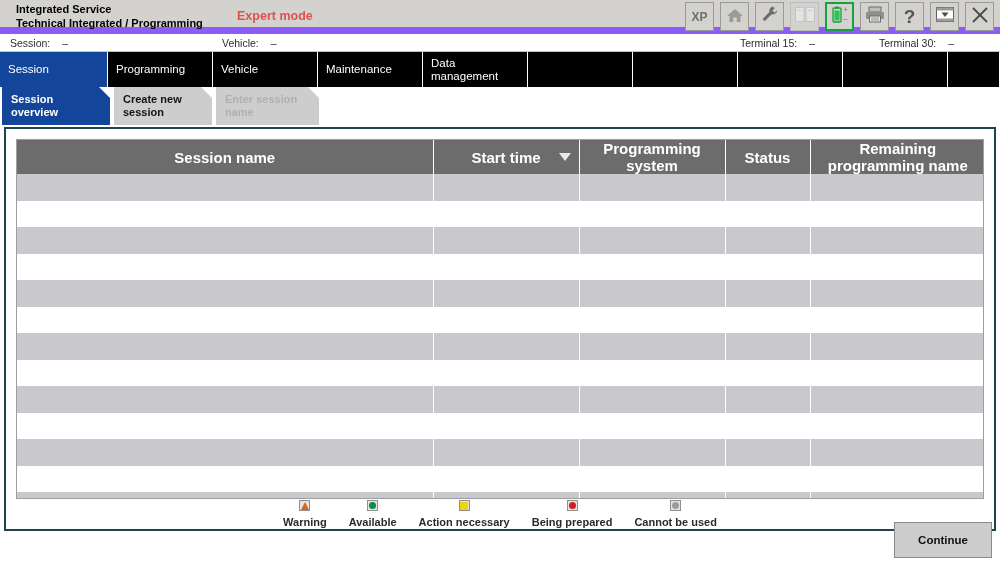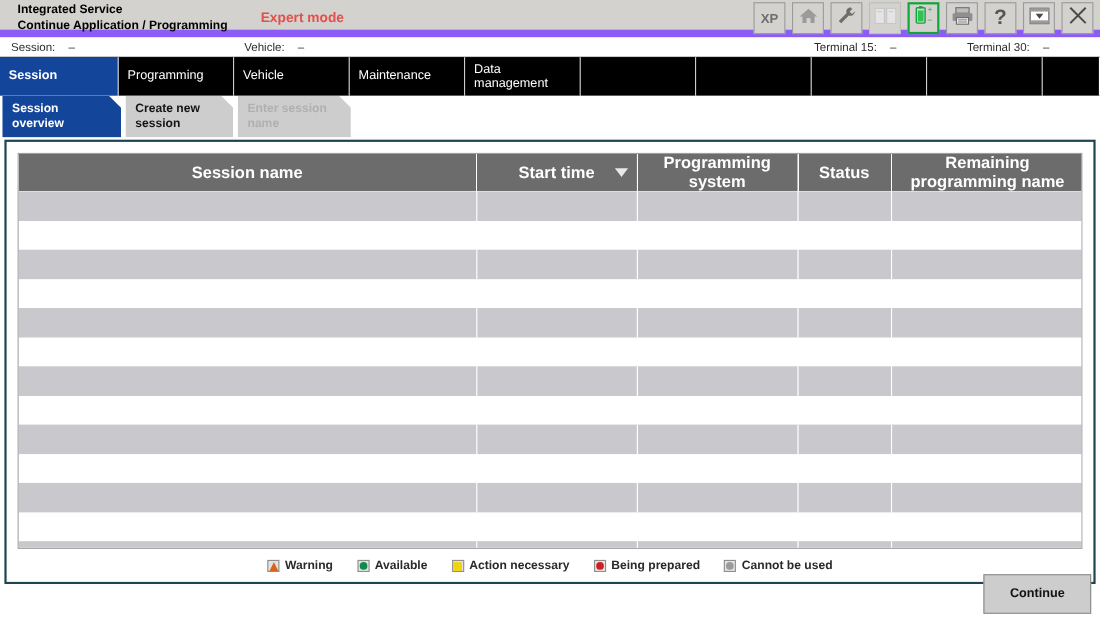--- a/index.html
+++ b/index.html
@@ -157,21 +157,21 @@
   }
 
   
   .legend {
     position: absolute; left: 10px; top: 375px;
     width: 968px; height: 20px;
     display: flex; align-items: center; justify-content: center;
     gap: 22px;
     font-size: 11px; font-weight: bold; color: #2a2a2a;
   }
-  .leg { display: flex; align-items: flex-end; gap: 5px; }
+  .leg { display: flex; align-items: center; gap: 5px; flex-direction: column; }
   .swatch {
     width: 11px; height: 11px;
     border: 1px solid #8e8e8e;
     background: #e3e3e3;
     display: flex; align-items: center; justify-content: center;
   }
   .dot { width: 7px; height: 7px; border-radius: 50%; }
   .sq  { width: 8px; height: 8px; }
   .tri {
     width: 0; height: 0;
@@ -197,21 +197,21 @@
   }
 </style>
 </head>
 <body>
 
 <div id="app">
 
   <div class="titlebar">
     <div class="title-block">
       <div>Integrated Service</div>
-      <div>Continue Application / Programming</div>
+      <div>Technical Integrated / Programming</div>
     </div>
     <div class="expert-mode">Expert mode</div>
 
     <div class="toolbar">
 
       <div class="tbtn">
         <span class="lbl-xp">XP</span>
       </div>
 
       <div class="tbtn">
@@ -303,21 +303,21 @@
     <div class="f if-t15">
       <b>Terminal 15:</b><span class="if-val">–</span>
     </div>
     <div class="f if-t30">
       <b>Terminal 30:</b><span class="if-val">–</span>
     </div>
   </div>
 
   <div class="mainnav" id="mainnav">
       <div class="mtab active" style="width: 108px;">
-        <span style="white-space: pre-line; font-weight: bold;">Session</span>
+        <span style="white-space: pre-line;">Session</span>
       </div>
       <div class="mtab" style="width: 105px;">
         <span style="white-space: pre-line;">Programming</span>
       </div>
       <div class="mtab" style="width: 105px;">
         <span style="white-space: pre-line;">Vehicle</span>
       </div>
       <div class="mtab" style="width: 105px;">
         <span style="white-space: pre-line;">Maintenance</span>
       </div>

